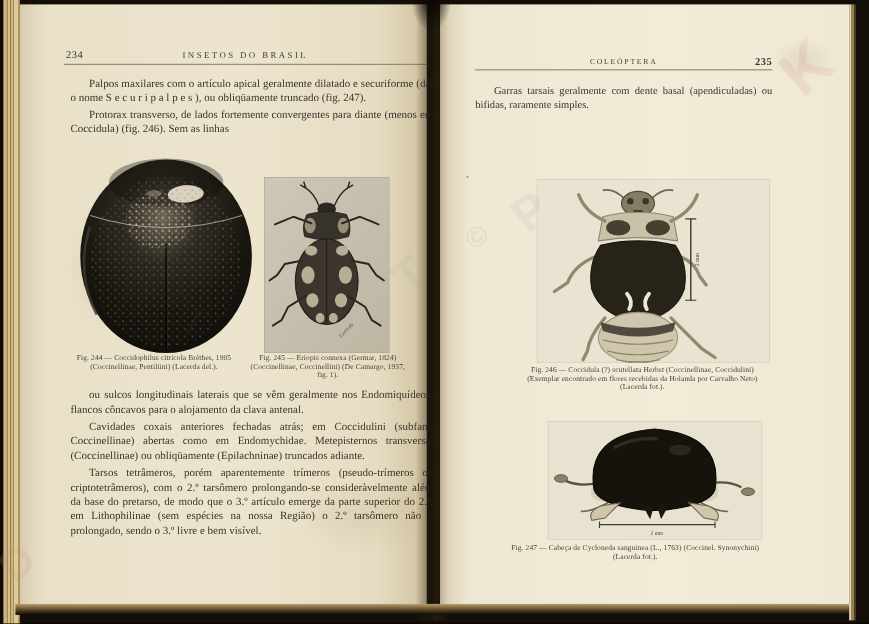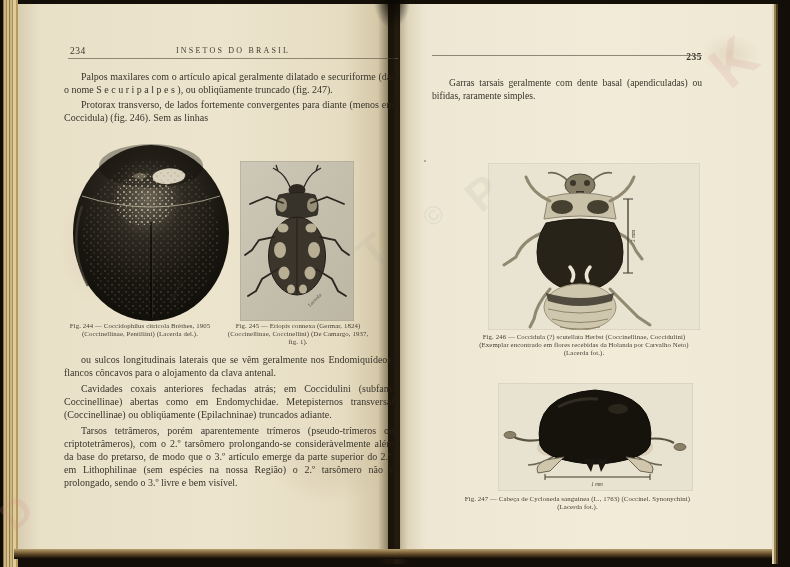--- a/index.html
+++ b/index.html
@@ -51,21 +51,21 @@
 <body>
 
 <div class="scan">
 
   <div class="fore-edge"></div>
 
   <div class="page page-left">
     <div class="stain stain1"></div>
     <div class="stain stain3"></div>
 
-    <div class="hdr" style="left:50px;top:42px;width:330px;">
+    <div class="hdr" style="left:40px;top:42px;width:330px;">
       <span class="pageno" style="left:2px;">234</span>
       <div class="runtitle">INSETOS DO BRASIL</div>
       <div class="rule"></div>
     </div>
 
     <div class="textblock" style="left:46px;top:66px;width:330px;">
       <p>Palpos maxilares com o artículo apical geralmente dilatado e securiforme (daí o nome S e c u r i p a l p e s ), ou obliqüamente truncado (fig. 247).</p>
       <p>Protorax transverso, de lados fortemente convergentes para diante (menos em Coccidula) (fig. 246). Sem as linhas</p>
     </div>
 
@@ -148,20 +148,21 @@
       <p style="margin-top:3px;">Cavidades coxais anteriores fechadas atrás; em Coccidulini (subfam. Coccinellinae) abertas como em Endomychidae. Metepisternos transversal (Coccinellinae) ou obliqüamente (Epilachninae) truncados adiante.</p>
       <p style="margin-top:3px;">Tarsos tetrâmeros, porém aparentemente trímeros (pseudo-trímeros ou criptotetrâmeros), com o 2.º tarsômero prolongando-se consideràvelmente além da base do pretarso, de modo que o 3.º artículo emerge da parte superior do 2.º; em Lithophilinae (sem espécies na nossa Região) o 2.º tarsômero não é prolongado, sendo o 3.º livre e bem visível.</p>
     </div>
   </div>
 
   <div class="page page-right">
     <div class="stain stain2"></div>
 
     <div class="hdr" style="left:32px;top:48px;width:270px;">
       <span class="pageno" style="right:0;font-weight:bold;">235</span>
+      <div class="runtitle small">COLEÓPTERA</div>
       <div class="rule"></div>
     </div>
 
     <div class="textblock tb-right" style="left:32px;top:72px;width:270px;">
       <p>Garras tarsais geralmente com dente basal (apendiculadas) ou bifidas, raramente simples.</p>
     </div>
 
     <div class="stray-dot" style="left:24px;top:156px;"></div>
 
     <div class="fig" style="left:88px;top:159px;width:212px;height:167px;">

